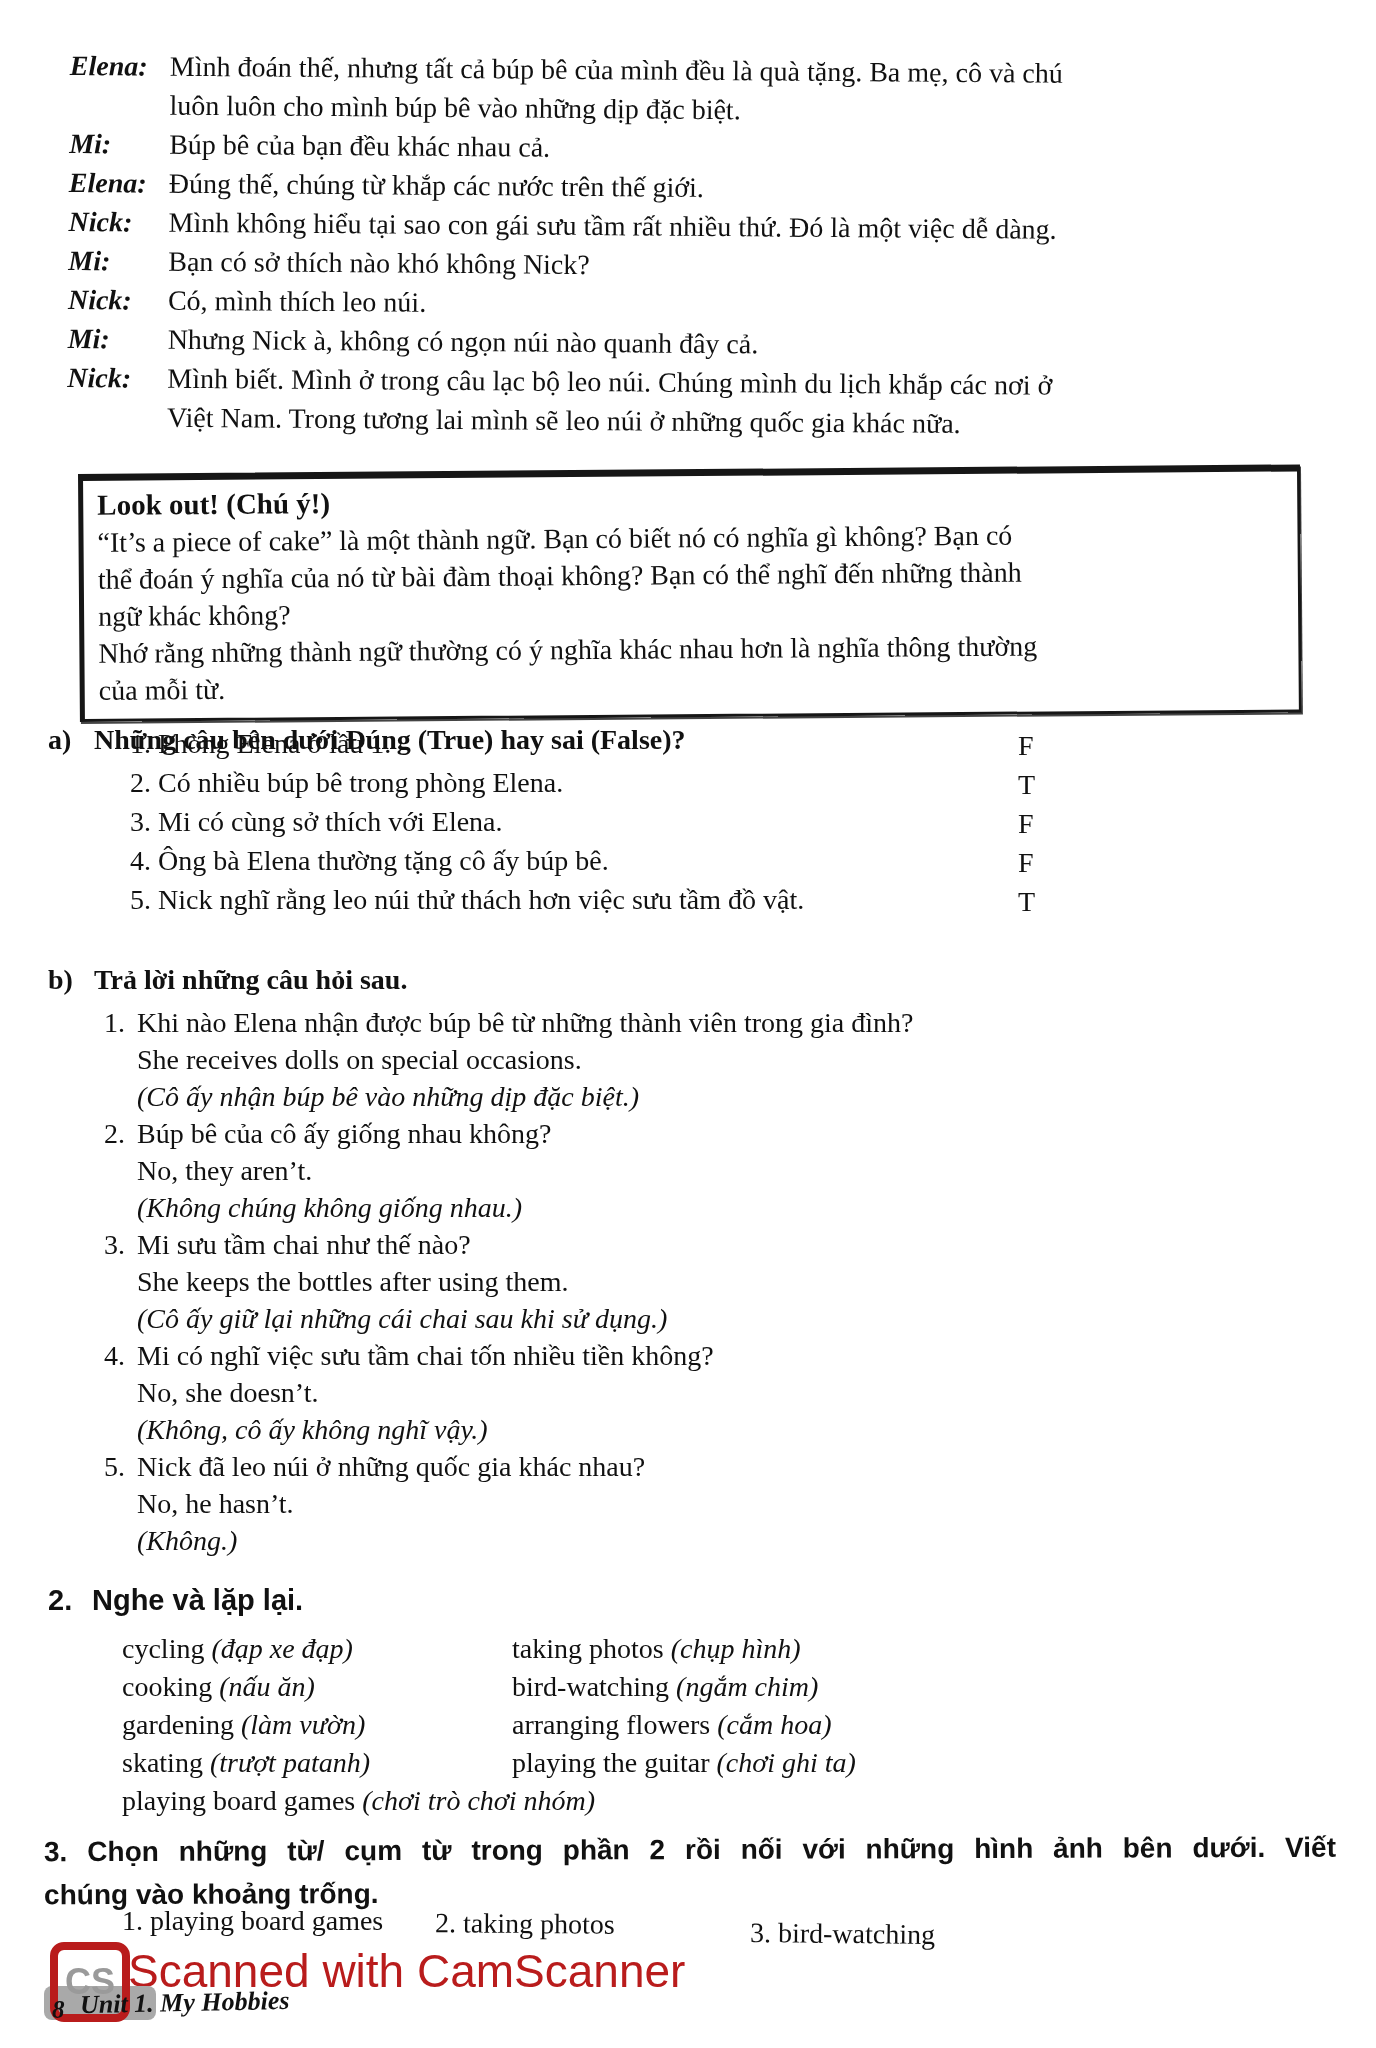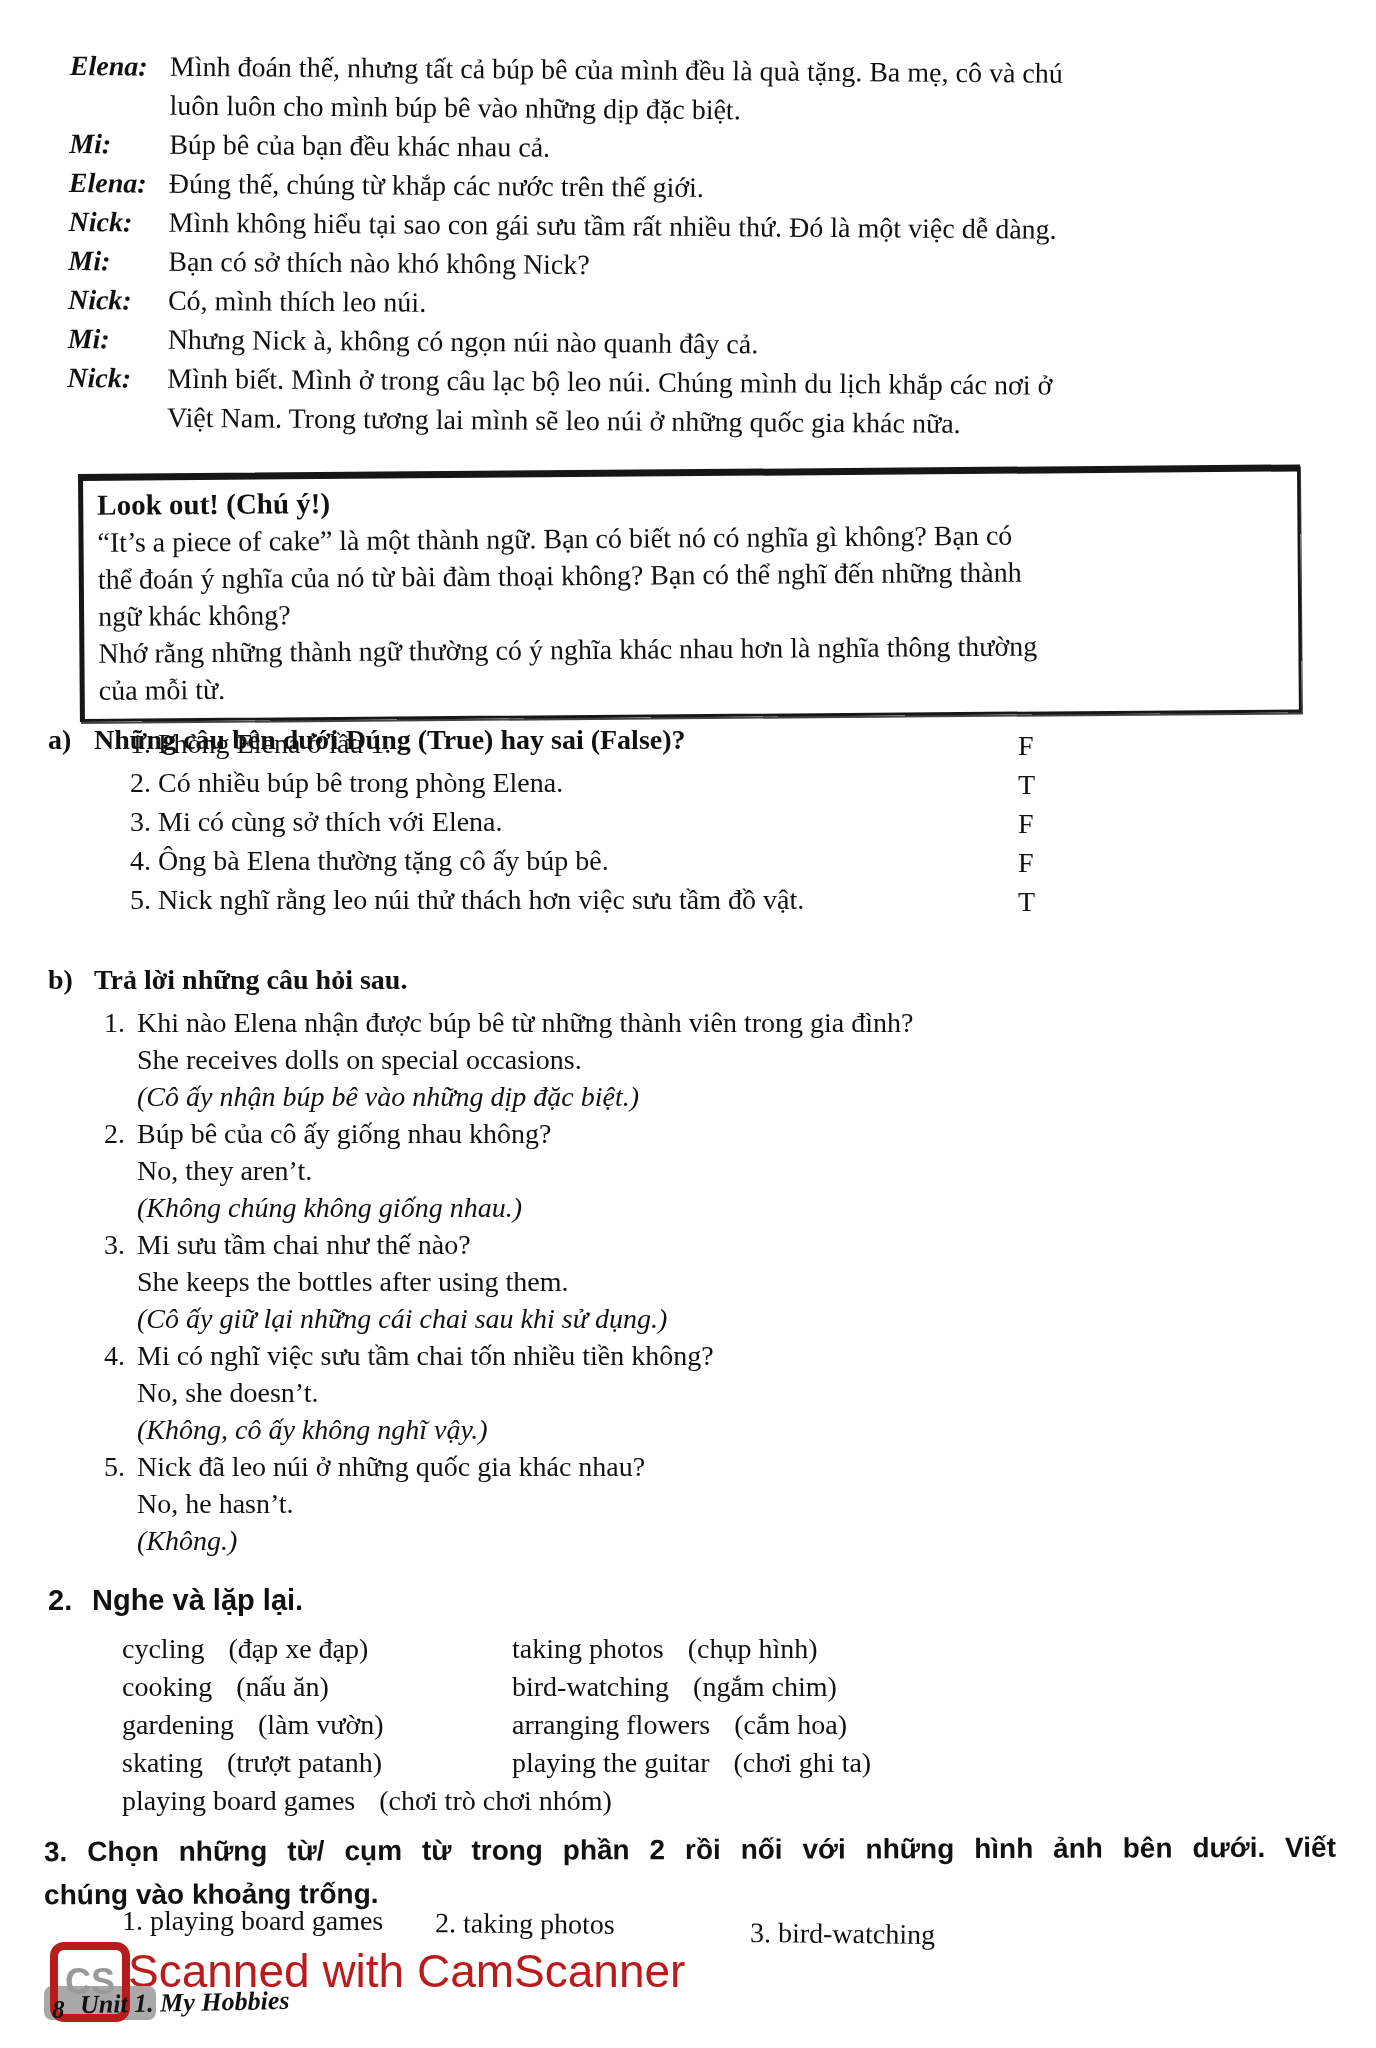--- a/index.html
+++ b/index.html
@@ -41,21 +41,21 @@
   .b-q{white-space:nowrap;}
   .b-q .num{display:inline-block;width:33px;}
   .b-a,.b-t{margin-left:33px;white-space:nowrap;}
   .b-t{font-style:italic;}
 
   
   .sans-head{font-family:"Liberation Sans", sans-serif;font-weight:bold;font-size:29px;white-space:nowrap;}
   .sans-head .lbl{display:inline-block;width:44px;}
   .vocab-col{font-size:28px;line-height:38px;}
   .vocab-row{white-space:nowrap;}
-  .vi{margin-left:24px;}
+  .vi{font-style:italic;margin-left:7px;}
 
   
   .s3{left:44px;top:1828px;width:1292px;font-family:"Liberation Sans", sans-serif;font-weight:bold;font-size:28px;line-height:43px;transform:rotate(-0.2deg);}
   .s3 .l1{text-align:justify;text-align-last:justify;}
   .s3 .l1 .num{margin-right:20px;}
   .s3-item{font-size:28px;font-family:"Liberation Serif", serif;font-weight:normal;white-space:nowrap;}
 
   
   .wm-text{left:128px;top:1944px;font-family:"Liberation Sans", sans-serif;font-size:46px;color:#b91c1c;white-space:nowrap;}
   .cs-fill{left:44px;top:1986px;width:112px;height:34px;background:#a9a9a9;border-radius:8px;z-index:1;}

